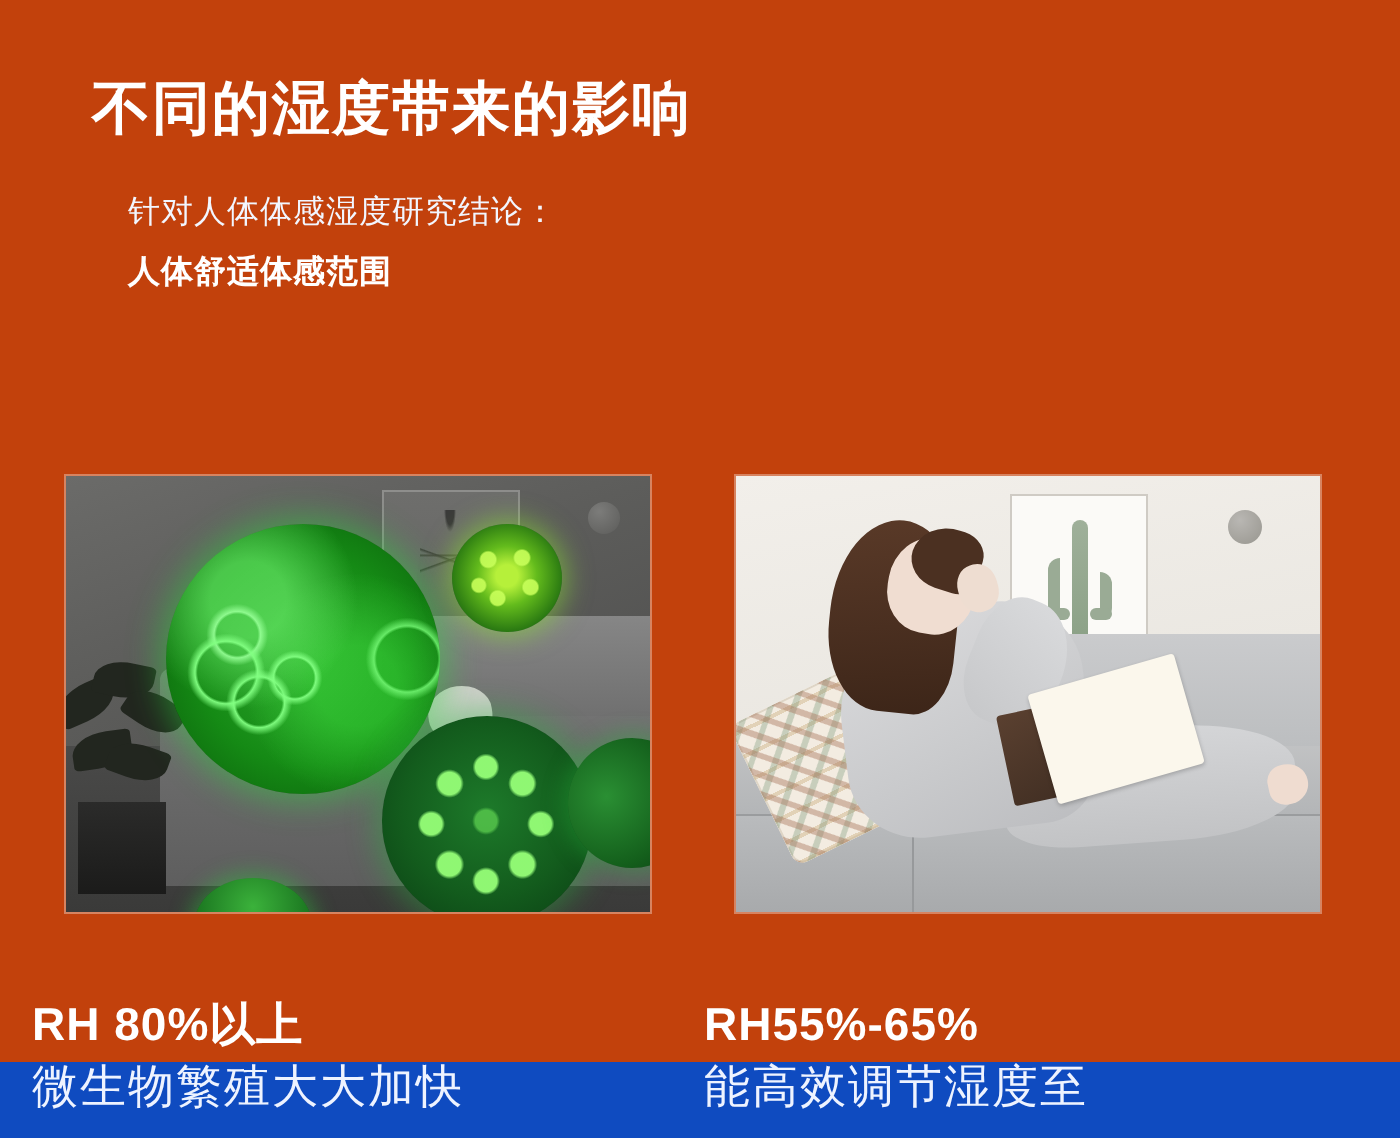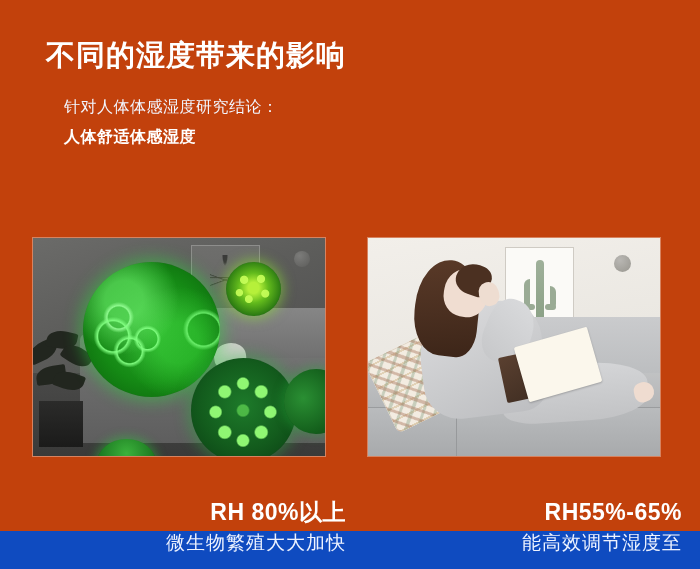--- a/index.html
+++ b/index.html
@@ -332,52 +332,52 @@
     position: absolute; right: 2%; top: 66%; width: 7%; height: 9%;
     background: #efdcd0; border-radius: 40% 50% 50% 40%;
     transform: rotate(-12deg);
   }
 
   
   .caption {
     position: absolute;
     top: 497px;
     width: 330px;
-    text-align: right;
+    text-align: left;
     color: #ffffff;
   }
   .caption-left  { left: 16px; }
   .caption-right { left: 352px; }
   .caption-title {
     font-size: 23px;
     font-weight: 700;
     letter-spacing: 0.5px;
     line-height: 30px;
     white-space: nowrap;
   }
   .caption-sub {
     margin-top: 3px;
-    font-size: 19px;
+    font-size: 23px;
     font-weight: 400;
     color: #eef3ff;
     letter-spacing: 1px;
     line-height: 26px;
     white-space: nowrap;
   }
 </style>
 </head>
 <body>
 
 <div class="slide">
 
   <h1 class="headline">不同的湿度带来的影响</h1>
 
   <div class="body-copy">
     <span class="line">针对人体体感湿度研究结论：</span>
-    <span class="line bold">人体舒适体感湿度</span>
+    <span class="line bold">人体舒适体感范围</span>
   </div>
 
   <div class="panel panel-left">
     <div class="scene">
       <div class="wall-dark"></div>
       <div class="wall-dark2"></div>
       <div class="art-dark"></div>
       <div class="knob-dark"></div>
       <div class="sofa-dark">
         <div class="sofa-dark-arm"></div>

